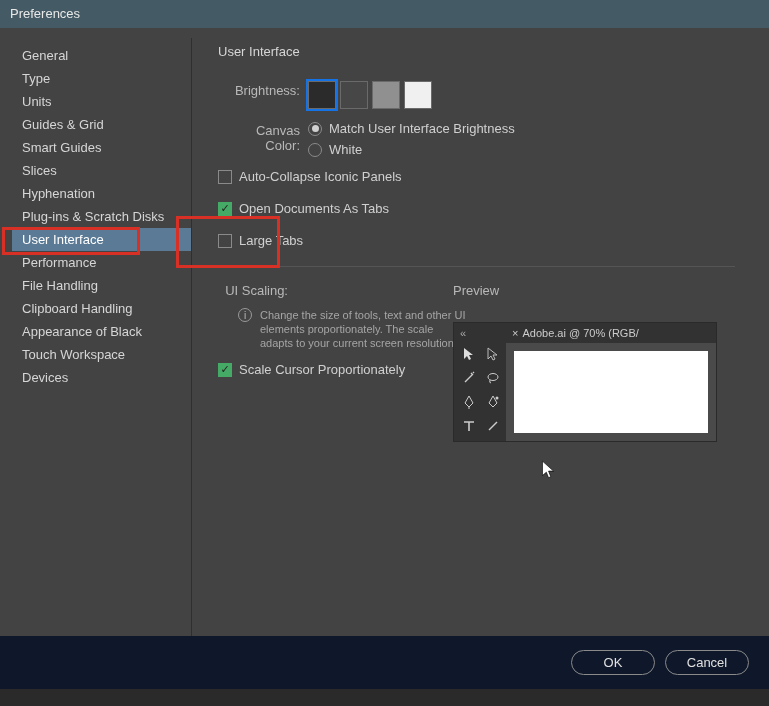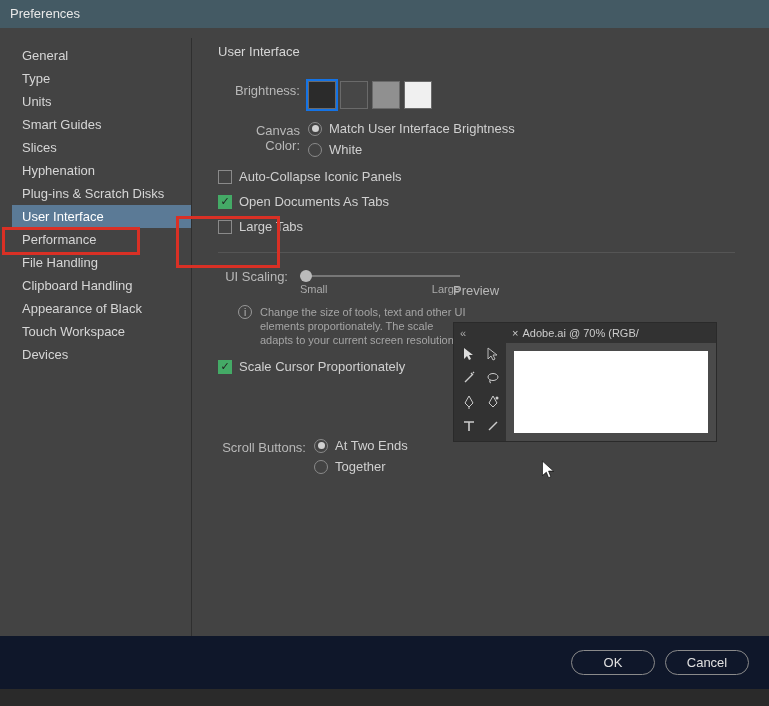--- a/index.html
+++ b/index.html
@@ -17,21 +17,21 @@
   .swatches { display: flex; gap: 4px; }
   .swatch { width: 28px; height: 28px; border: 1px solid #6a6a6a; cursor: pointer; }
   .swatch.sel { outline: 2px solid #1473e6; outline-offset: 0; }
   .radio-stack { display: flex; flex-direction: column; gap: 6px; }
   .radio, .checkbox { display: flex; align-items: center; gap: 7px; cursor: pointer; color: #d0d0d0; font-size: 13px; }
   .radio-dot { width: 14px; height: 14px; border-radius: 50%; border: 1px solid #8a8a8a; display: inline-flex; align-items: center; justify-content: center; }
   .radio-dot.checked::after { content: ""; width: 7px; height: 7px; background: #d0d0d0; border-radius: 50%; }
   .chk-box { width: 14px; height: 14px; border: 1px solid #8a8a8a; display: inline-flex; align-items: center; justify-content: center; }
   .chk-box.checked { background: #4a6; border-color: #4a6; }
   .chk-box.checked::after { content: "✓"; color: #222; font-size: 11px; line-height: 1; }
-  .checks-block { margin-left: 0; margin-top: 6px; display: flex; flex-direction: column; gap: 10px; }
+  .checks-block { margin-left: 0; margin-top: 6px; display: flex; flex-direction: column; gap: 17px; }
   .divider { border-top: 1px solid #555; margin: 18px 0 14px 0; width: 96%; }
   .ui-scaling { display: flex; align-items: flex-start; }
   .slider-wrap { width: 160px; margin-left: 4px; }
   .slider-track { position: relative; height: 2px; background: #777; margin-top:8px; }
   .slider-thumb { position: absolute; left: 0; top: -5px; width: 12px; height: 12px; background: #bbb; border-radius: 50%; }
   .slider-labels { display: flex; justify-content: space-between; font-size: 11px; color: #aaa; margin-top: 6px; }
   .hint { display: flex; gap: 8px; margin-left: 20px; margin-top: 10px; width: 230px; }
   .hint-text { font-size: 11px; color: #a5a5a5; line-height: 14px; }
   .info-icon { width: 14px; height: 14px; border: 1px solid #999; border-radius: 50%; font-size: 10px; display:flex; align-items:center; justify-content:center; color:#bbb; flex-shrink:0; }
   .preview-block { position: absolute; right: 40px; top: 245px; width: 264px; }
@@ -55,20 +55,21 @@
 <div class="titlebar">
   <span>Preferences</span>
 </div>
 
 <div class="dialog-body">
 
   <div class="sidebar">
     <div class="sidebar-item">General</div>
     <div class="sidebar-item">Type</div>
     <div class="sidebar-item">Units</div>
+    <div class="sidebar-item">Guides &amp; Grid</div>
     <div class="sidebar-item">Smart Guides</div>
     <div class="sidebar-item">Slices</div>
     <div class="sidebar-item">Hyphenation</div>
     <div class="sidebar-item">Plug-ins &amp; Scratch Disks</div>
     <div class="sidebar-item active">User Interface</div>
     <div class="sidebar-item">Performance</div>
     <div class="sidebar-item">File Handling</div>
     <div class="sidebar-item">Clipboard Handling</div>
     <div class="sidebar-item">Appearance of Black</div>
     <div class="sidebar-item">Touch Workspace</div>
@@ -114,54 +115,32 @@
       <label class="checkbox">
         <span class="chk-box"></span>
         <span>Large Tabs</span>
       </label>
     </div>
 
     <div class="divider"></div>
 
     <div class="ui-scaling">
       <div class="row-label" style="width:78px">UI Scaling:</div>
-      <div class="slider-wrap">
-        <div class="slider-track">
-            <div class="slider-thumb"></div>
-          </div>
-        <div class="slider-labels">
-          <span>Small</span>
-          <span>Large</span>
-        </div>
-      </div>
     </div>
 
     <div class="hint">
       <span class="info-icon">i</span>
       <span class="hint-text">Change the size of tools, text and other UI elements proportionately. The scale adapts to your current screen resolution.</span>
     </div>
 
     <label class="checkbox" style="margin-top:12px">
       <span class="chk-box checked"></span>
       <span>Scale Cursor Proportionately</span>
     </label>
 
-    <div class="row" style="margin-top:64px">
-      <div class="row-label" style="width:96px">Scroll Buttons:</div>
-      <div class="radio-stack">
-        <label class="radio">
-          <span class="radio-dot checked"></span>
-          <span>At Two Ends</span>
-        </label>
-        <label class="radio">
-          <span class="radio-dot"></span>
-          <span>Together</span>
-        </label>
-      </div>
-    </div>
 
     <div class="preview-block">
       <div class="preview-label">Preview</div>
       <div class="preview-box">
         <div class="tool-col">
           <div class="collapse">«</div>
           <div class="tool-grid">
             <div class="tool">
                 <svg width="14" height="14" viewBox="0 0 14 14">
                   <path d="M2 1 L2 12 L5 9 L7 13 L9 12 L7 8 L11 8 Z" fill="#ddd"></path>

